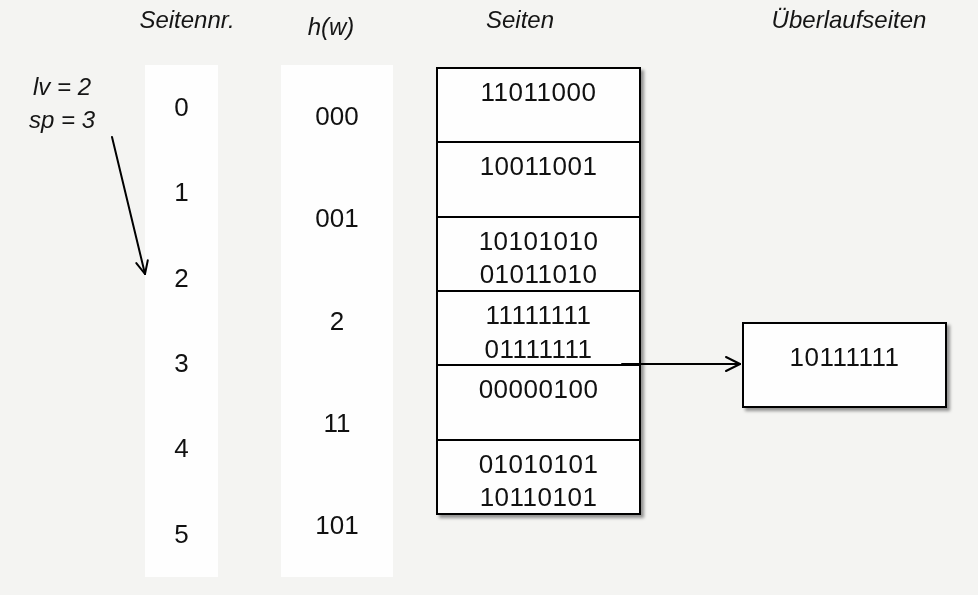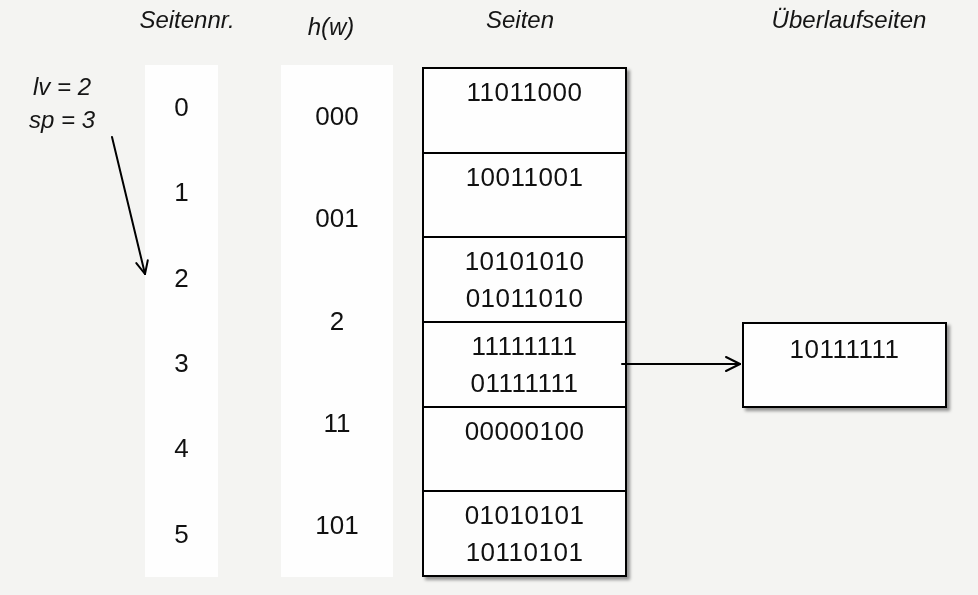--- a/index.html
+++ b/index.html
@@ -61,24 +61,24 @@
     display: flex;
     align-items: center;
     justify-content: center;
     font-size: 26px;
     color: #111111;
   }
 
   
   .seiten-box {
     position: absolute;
-    left: 422px;
+    left: 436px;
     top: 67px;
     width: 205px;
-    height: 510px;
+    height: 448px;
     background: #fefefe;
     border: 2px solid #000000;
     box-shadow: 3px 3px 3px rgba(0,0,0,0.40);
     display: flex;
     flex-direction: column;
     box-sizing: border-box;
   }
   .bucket-cell {
     flex: 1 1 0;
     border-bottom: 2px solid #000000;
@@ -105,21 +105,21 @@
     top: 322px;
     width: 205px;
     height: 86px;
     background: #fefefe;
     border: 2px solid #000000;
     box-shadow: 3px 3px 3px rgba(0,0,0,0.40);
     box-sizing: border-box;
     display: flex;
     flex-direction: column;
     align-items: center;
-    padding-top: 7px;
+    padding-top: 15px;
   }
 
   
   .arrow-layer {
     position: absolute;
     left: 0;
     top: 0;
     width: 978px;
     height: 595px;
     pointer-events: none;

